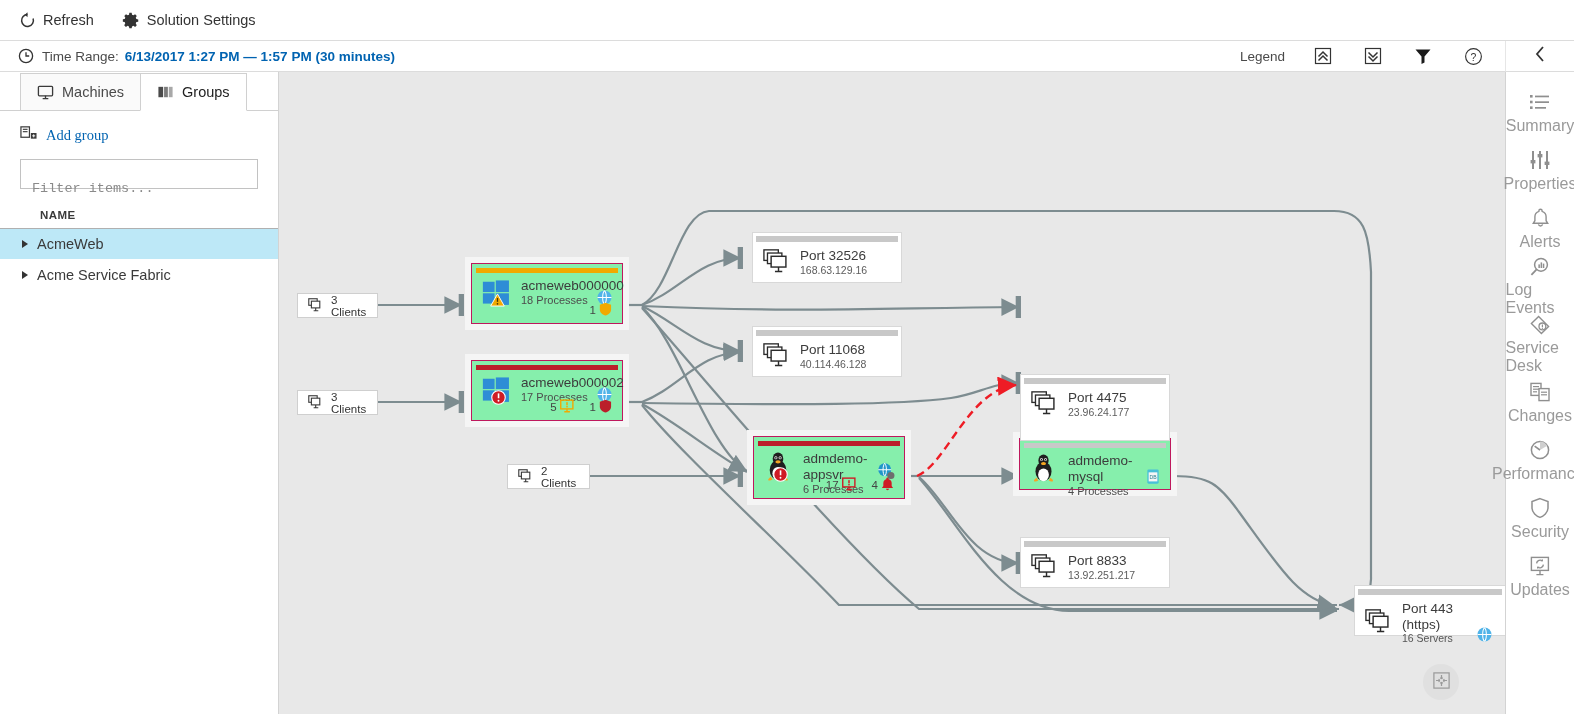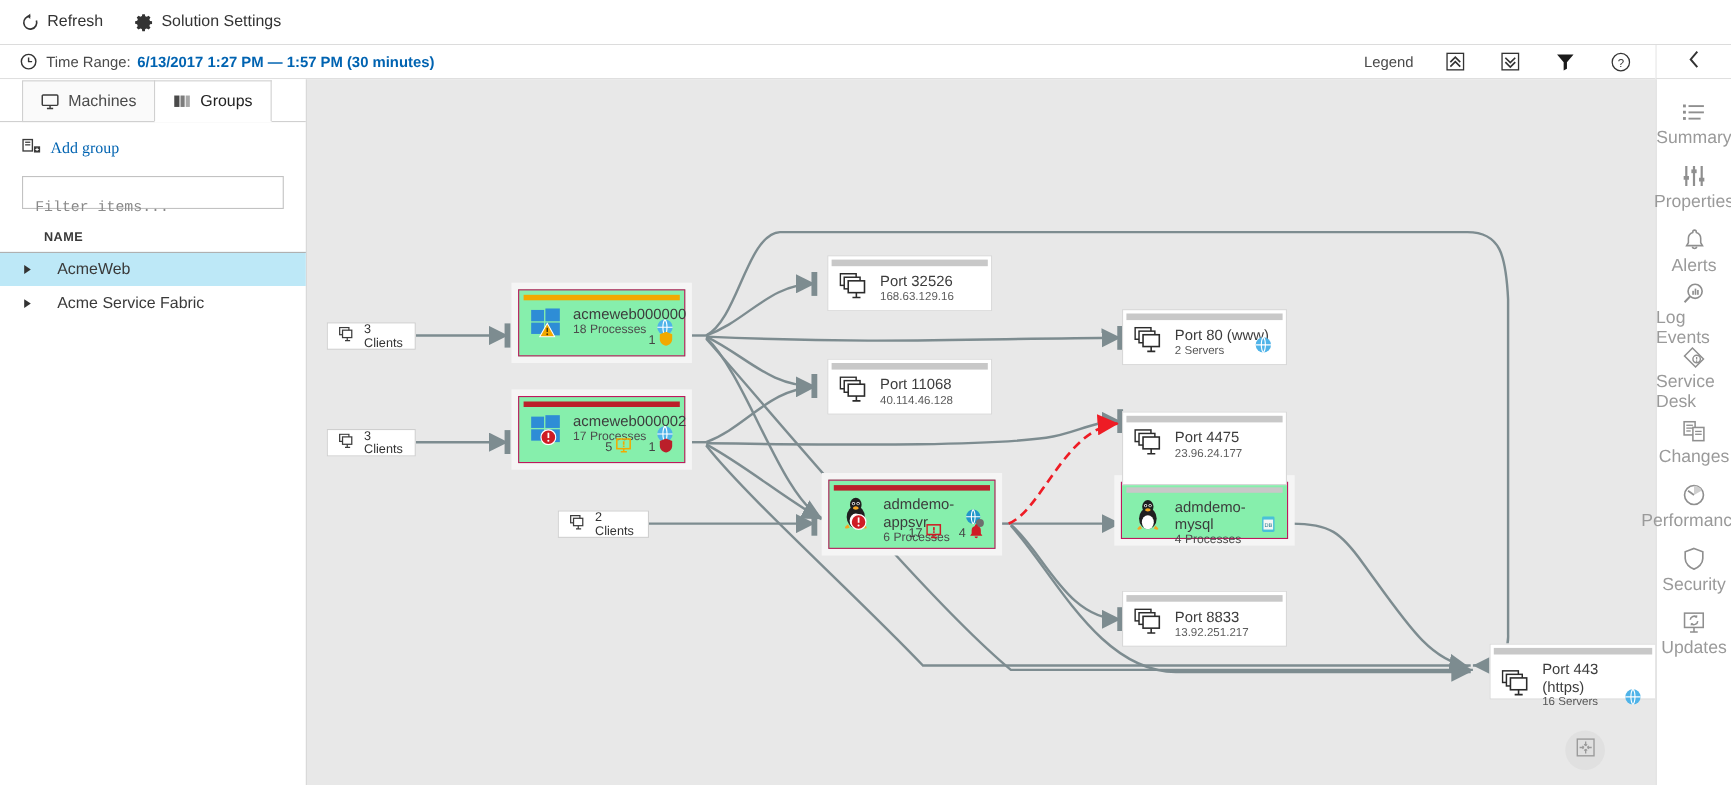--- a/index.html
+++ b/index.html
@@ -67,21 +67,21 @@
     margin:4px 20px 0 20px; height:30px; border:1px solid #c2c2c2;
     display:flex; align-items:center; padding:0 9px; background:#fff;
   }
   .filterbox input {
     border:none; outline:none; width:100%; font-size:13.5px; color:#3b82f6;
     font-family:Liberation Mono, monospace; background:transparent;margin-top:28px;
   }
   .filterbox input::placeholder { color:#8a8a8a; }
   .col-head { padding:20px 0 7px 40px; font-size:11.5px; letter-spacing:.4px; color:#3a3a3a; font-weight:bold; }
   .grp-row {
-    display:flex; align-items:center; gap:24px; height:31px; padding-left:22px;
+    display:flex; align-items:center; gap:9px; height:31px; padding-left:22px;
     font-size:14.5px; color:#3a3a3a; cursor:pointer;
   }
   .grp-row.selected { background:#bde8f7; border-top:1px solid #b0b0b0; }
   .caret { width:0;height:0;border-left:6px solid #333;border-top:4.5px solid transparent;border-bottom:4.5px solid transparent; }
 
   
   .canvas {
     position:absolute; left:279px; top:72px; width:1226px; height:642px;
     background:#e8e8e8; overflow:hidden;
   }
@@ -578,43 +578,20 @@
               <path d="M12.4 23.4h7.6M16.1 18.8v4.6" stroke="#2b2b2b" stroke-width="1.5"></path>
             </svg>
         </span>
         <span>
           <div class="port-title">Port 11068</div>
           <div class="port-sub">40.114.46.128</div>
         </span>
       </div>
     </div>
 
-    <div class="port-box" style="left:741px; top:209px; width:150px; height:51px;">
-      <div class="port-top"></div>
-      <div class="port-body">
-        <span>
-          <svg width="27" height="24" viewBox="0 0 28 25">
-              <rect x="0.9" y="0.9" width="15" height="11" fill="#fff" stroke="#2b2b2b" stroke-width="1.4"></rect>
-              <rect x="4.6" y="4.2" width="15" height="11" fill="#fff" stroke="#2b2b2b" stroke-width="1.4"></rect>
-              <rect x="8.4" y="7.6" width="15.4" height="11.2" fill="#fff" stroke="#2b2b2b" stroke-width="1.5"></rect>
-              <path d="M12.4 23.4h7.6M16.1 18.8v4.6" stroke="#2b2b2b" stroke-width="1.5"></path>
-            </svg>
-        </span>
-        <span>
-          <div class="port-title">Port 80 (www)</div>
-          <div class="port-sub srv">2 Servers</div>
-        </span>
-        <span class="port-ex">
-          <svg width="17" height="17" viewBox="0 0 18 18">
-              <circle cx="9" cy="9" r="7.4" fill="#4fb3e8"></circle>
-              <path d="M1.6 9h14.8M9 1.6c2.6 2.6 2.6 12.2 0 14.8M9 1.6C6.4 4.2 6.4 13.8 9 16.4" fill="none" stroke="#fff" stroke-width="1.1"></path>
-            </svg>
-        </span>
-      </div>
-    </div>
 
     <div class="port-box" style="left:741px; top:302px; width:150px; height:67px;">
       <div class="port-top"></div>
       <div class="port-body">
         <span>
           <svg width="27" height="24" viewBox="0 0 28 25">
               <rect x="0.9" y="0.9" width="15" height="11" fill="#fff" stroke="#2b2b2b" stroke-width="1.4"></rect>
               <rect x="4.6" y="4.2" width="15" height="11" fill="#fff" stroke="#2b2b2b" stroke-width="1.4"></rect>
               <rect x="8.4" y="7.6" width="15.4" height="11.2" fill="#fff" stroke="#2b2b2b" stroke-width="1.5"></rect>
               <path d="M12.4 23.4h7.6M16.1 18.8v4.6" stroke="#2b2b2b" stroke-width="1.5"></path>

